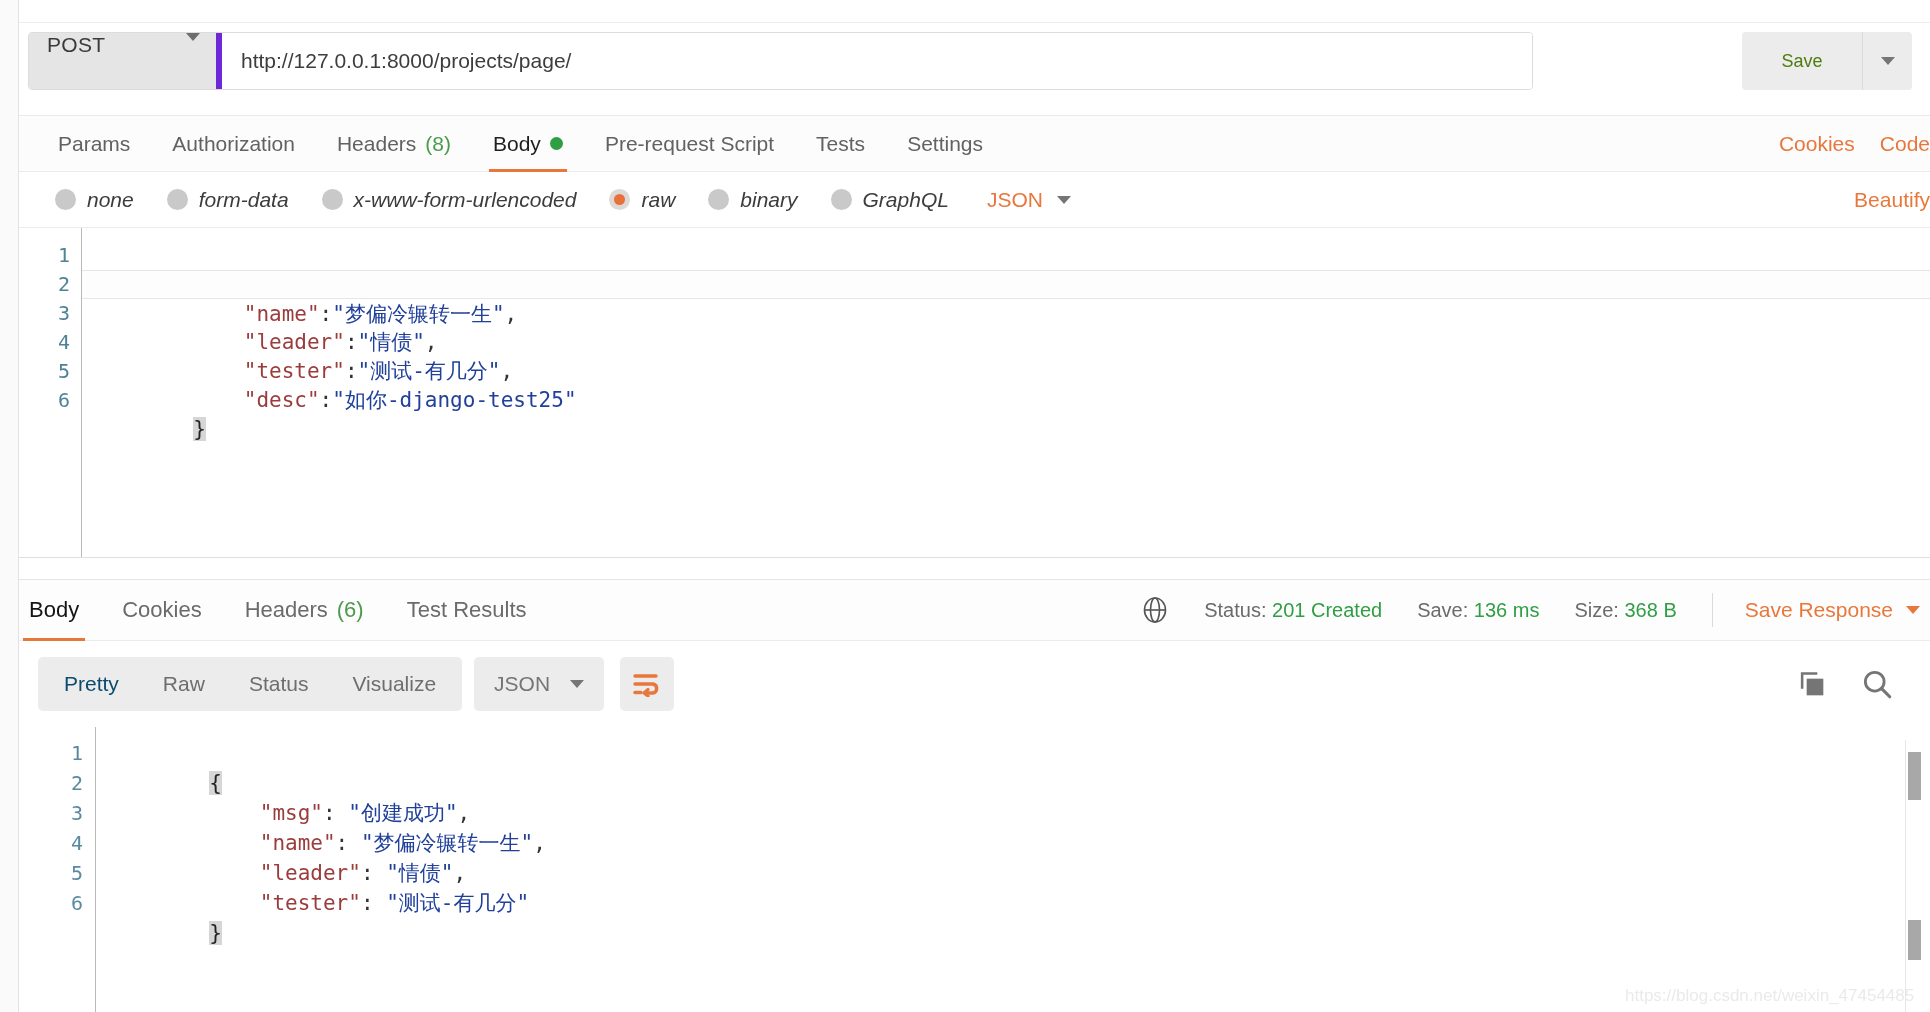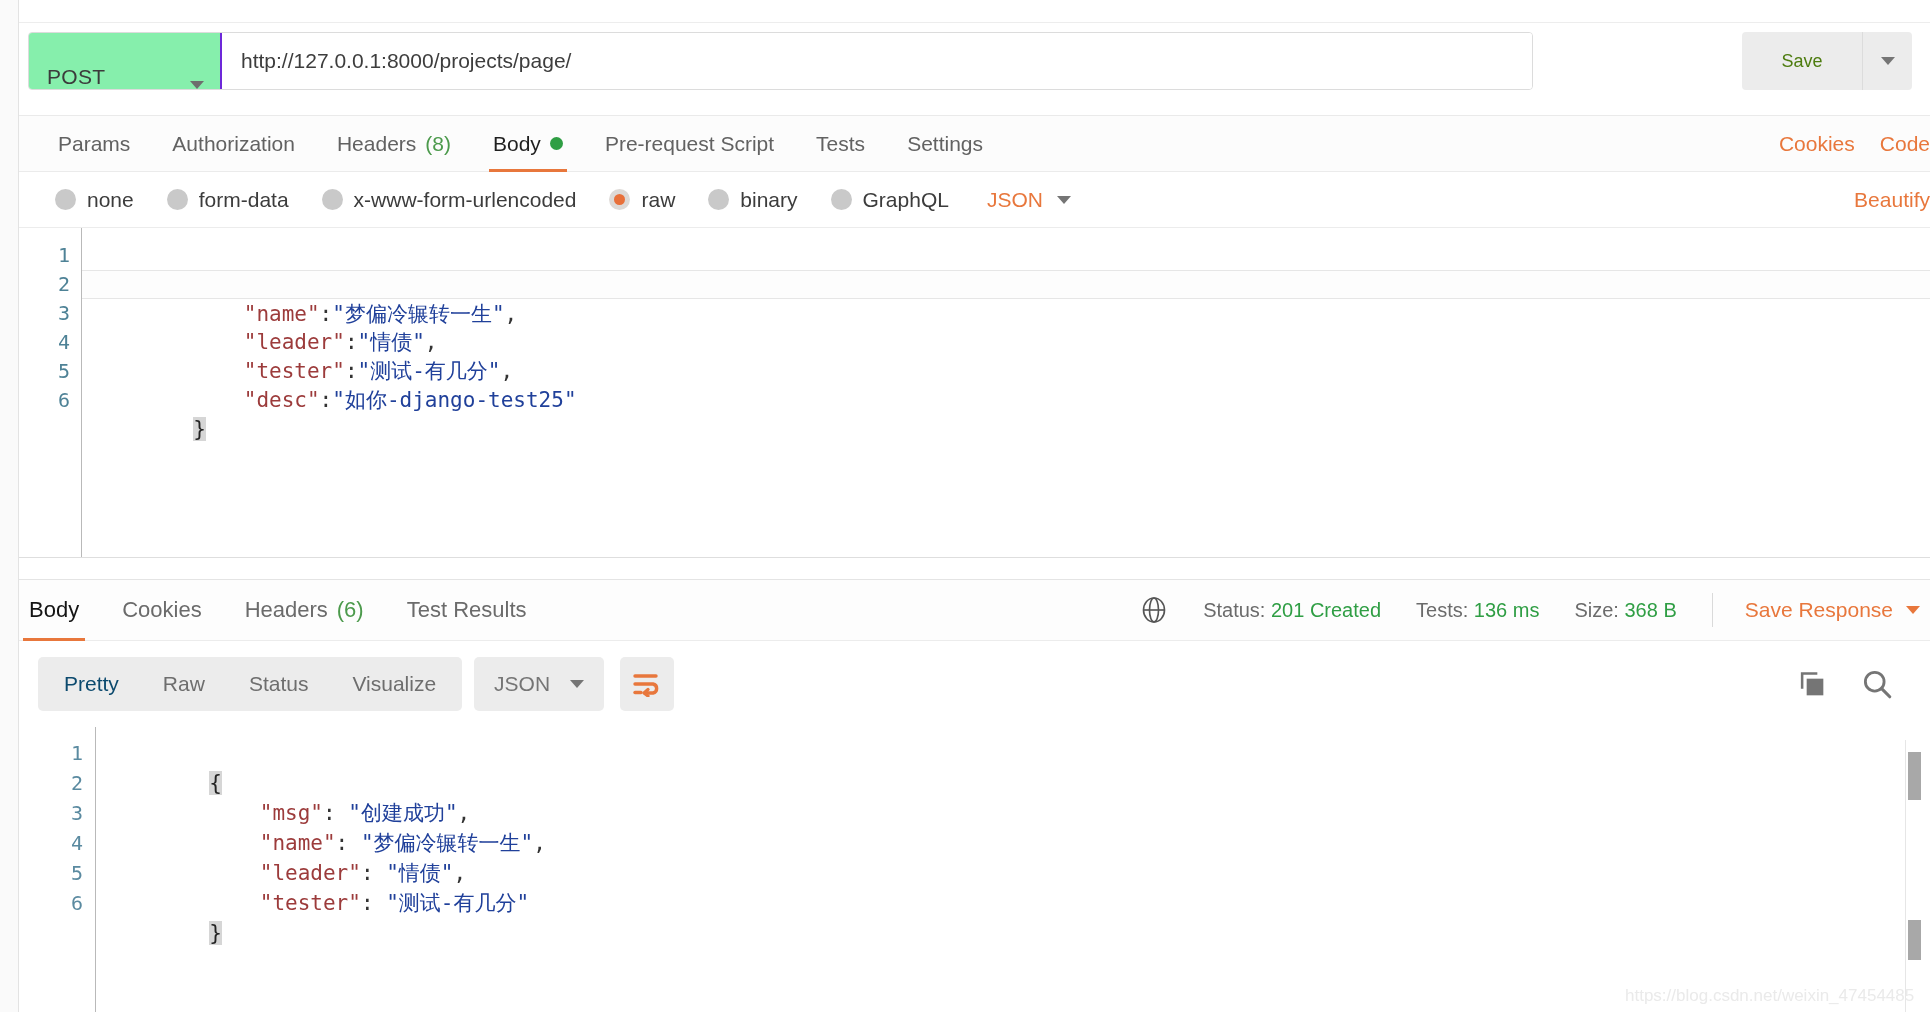--- a/index.html
+++ b/index.html
@@ -22,22 +22,22 @@
     position:absolute; left:19px; top:0; right:0; height:116px;
     background:#ffffff; border-bottom:1px solid #eaeaea;
   }
   .urlbar-top-line { position:absolute; left:0; right:0; top:22px; height:1px; background:#ededed; }
 
   .method-url {
     position:absolute; left:9px; top:32px; width:1505px; height:58px;
     border:1px solid #dcdcdc; border-radius:4px; background:#fff; display:flex;
   }
   .method-box {
-    width:193px; height:100%; background:#86efac; border-right:2px solid #6d28d9;
-    border-radius:3px 0 0 3px; display:flex; align-items:flex-end; justify-content:space-between;
+    width:193px; height:100%; background:#e5e5e5; border-right:6px solid #6d28d9;
+    border-radius:3px 0 0 3px; display:flex; align-items:flex-start; justify-content:space-between;
     padding:0 16px 0 18px;
   }
   .method-label { font-size:21px; color:#3b3b3b; letter-spacing:.3px; }
   .caret-dark { width:0;height:0;border-left:7px solid transparent;border-right:7px solid transparent;border-top:8px solid #6e6e6e; }
   .url-input {
     flex:1; display:flex; align-items:center; padding-left:19px;
     font-size:21px; color:#3d3d3d; background:#fff; border-radius:0 3px 3px 0;
   }
 
   .send-group {
@@ -75,21 +75,21 @@
   .tab .count { color:#4c9a4c; }
   .green-dot { width:13px;height:13px;border-radius:50%;background:#2f9e44; display:inline-block; }
   .tabs-right { margin-left:auto; display:flex; align-items:center; gap:25px; padding-right:0px; }
   .link-orange { color:#e8773c; font-size:21px; }
 
   
   .body-type-row {
     position:absolute; left:19px; top:172px; right:0; height:56px;
     background:#fff; border-bottom:1px solid #ececec; display:flex; align-items:center;
   }
-  .radio-item { display:flex; align-items:center; gap:11px; margin-right:33px; font-size:21px; color:#3c3c3c; white-space:nowrap;}
+  .radio-item { display:flex; align-items:center; gap:11px; margin-right:33px; font-size:21px; color:#3c3c3c; white-space:nowrap;font-style:italic;}
   .radio-item:first-child { margin-left:36px; }
   .radio-dot {
     width:21px; height:21px; border-radius:50%; background:#c9c9c9;
     display:flex; align-items:center; justify-content:center;
   }
   .radio-dot.sel { background:#ddd9d6; }
   .radio-dot.sel::after { content:""; width:11px;height:11px;border-radius:50%;background:#e8703a; }
   .json-select { display:flex; align-items:center; gap:14px; margin-left:5px; }
   .json-label { color:#e8773c; font-size:21px; }
   .caret-gray { width:0;height:0;border-left:7px solid transparent;border-right:7px solid transparent;border-top:8px solid #757575; }
@@ -316,21 +316,21 @@
       <svg class="globe" viewBox="0 0 24 24">
         <ellipse cx="12" cy="12" rx="8.4" ry="9.6" fill="none" stroke="#555" stroke-width="1.3"></ellipse>
         <ellipse cx="12" cy="12" rx="3.6" ry="9.6" fill="none" stroke="#555" stroke-width="1.3"></ellipse>
         <line x1="3.7" y1="12" x2="20.3" y2="12" stroke="#555" stroke-width="1.3"></line>
       </svg>
       <span class="stat">
         <span>Status:</span>
         <b>201 Created</b>
       </span>
       <span class="stat">
-        <span>Tests:</span>
+        <span>Save:</span>
         <b>136 ms</b>
       </span>
       <span class="stat">
         <span>Size:</span>
         <b>368 B</b>
       </span>
       <span class="vdiv"></span>
       <span class="save-resp">
         <span>Save Response</span>
         <span class="caret-orange"></span>

